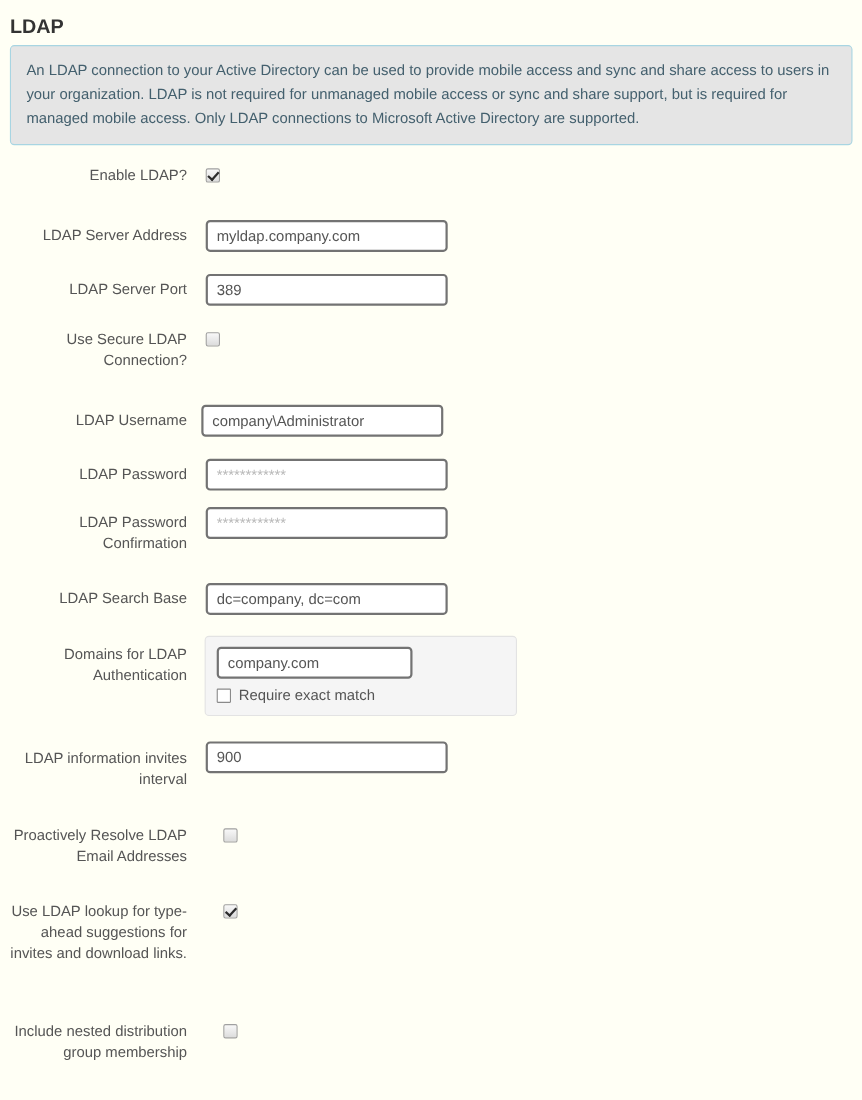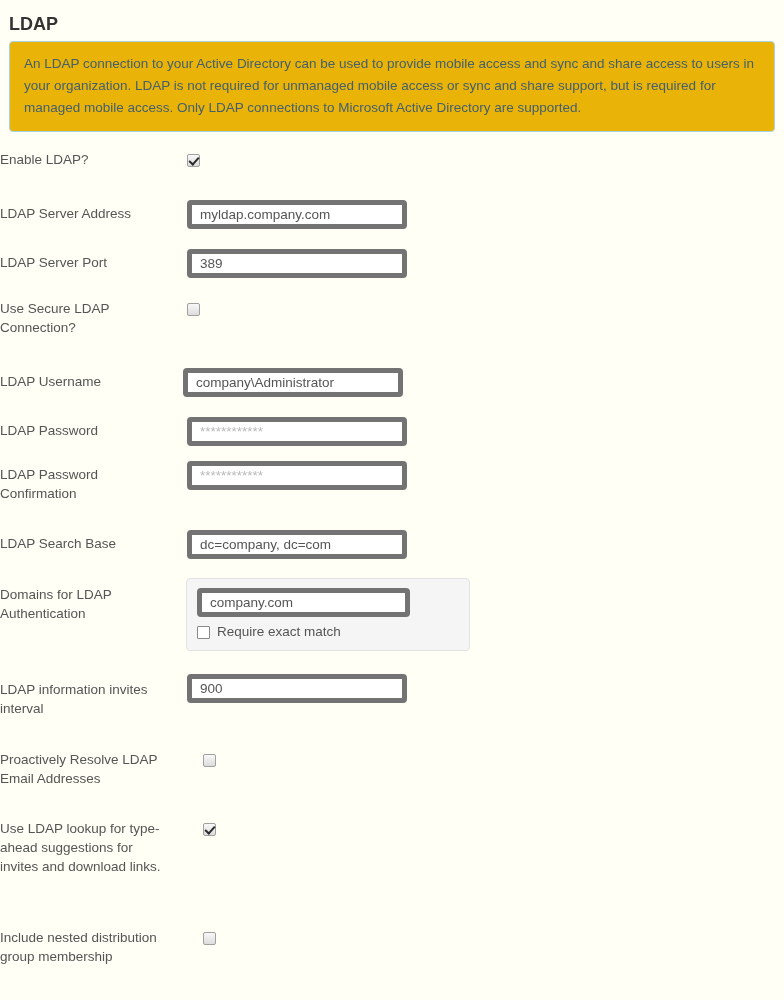--- a/index.html
+++ b/index.html
@@ -31,66 +31,67 @@
     letter-spacing: 0px;
   }
 
   
   .info-banner {
     position: absolute;
     left: 9px;
     top: 41px;
     width: 766px;
     box-sizing: border-box;
-    background: #eab308;
+    background: #e5e5e5;
     border: 1px solid #a8d5e2;
     border-radius: 4px;
     padding: 11px 14px 12px 14px;
     font-size: 13.5px;
     line-height: 22px;
     color: #44606e;
   }
 
   
   .form-row {
     position: absolute;
     left: 0;
     width: 784px;
   }
   .field-label {
     position: absolute;
     left: 0;
     width: 170px;
+    text-align: right;
     font-size: 13.5px;
     line-height: 19px;
     color: #555555;
   }
   .field-control {
     position: absolute;
   }
 
   
   .text-input {
     box-sizing: border-box;
     width: 220px;
     height: 29px;
     background: #ffffff;
-    border: 5px solid #737373;
+    border: 2px solid #737373;
     border-radius: 4px;
     font-family: "Liberation Sans", sans-serif;
     font-size: 13.5px;
     color: #555555;
     padding: 0 8px;
     outline: none;
   }
   .text-input::placeholder {
     color: #b9b9b9;
   }
   .text-input.small {
-    width: 213px;
+    width: 178px;
   }
 
   
   .cbx {
     box-sizing: border-box;
     width: 13px;
     height: 13px;
     border: 1px solid #a0a0a0;
     border-radius: 2px;
     background: linear-gradient(#f8f8f8, #dcdcdc);

